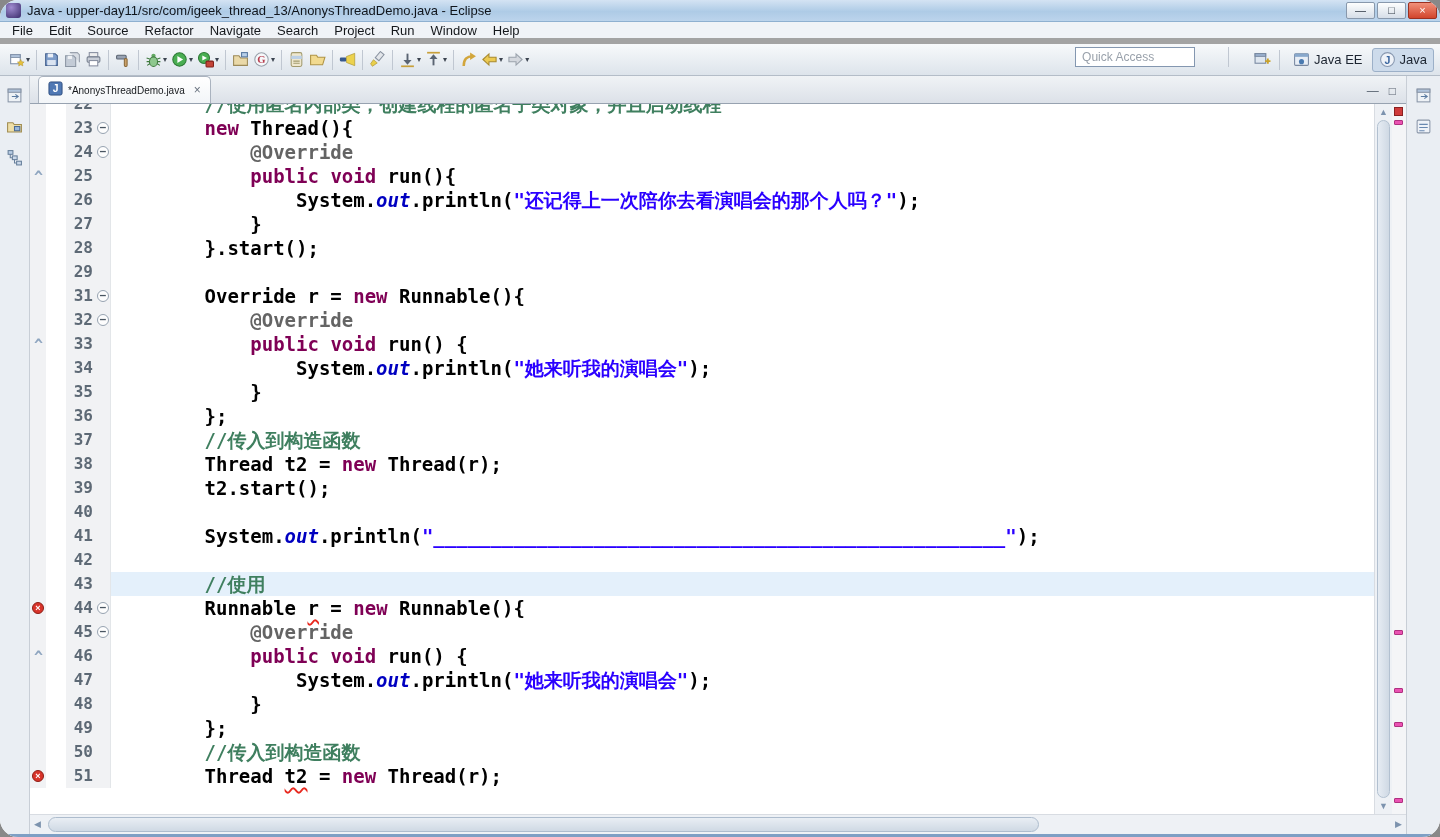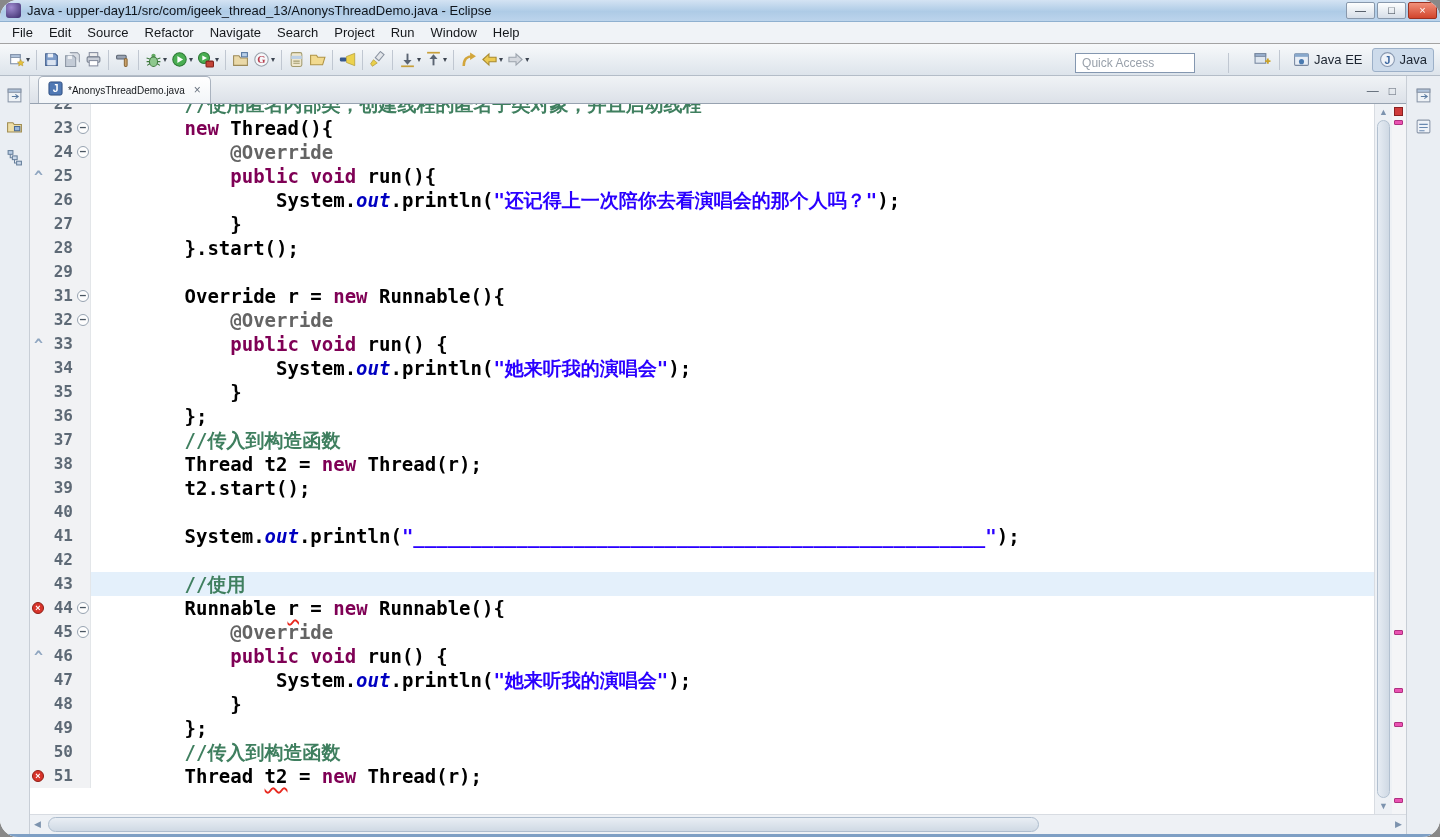--- a/index.html
+++ b/index.html
@@ -15,32 +15,32 @@
               background:radial-gradient(circle at 35% 30%, #a08cd0, #3a2a6a); margin:0 6px 0 3px; }
   .title-text { font-size:13px; color:#10151c; white-space:nowrap; }
   .win-controls { margin-left:auto; display:flex; gap:2px; }
   .win-btn { width:29px; height:17px; font-size:11px; line-height:15px; text-align:center;
              border:1px solid #8898ac; border-radius:2px; color:#2a3440;
              background:linear-gradient(#fdfefe,#d6dee8); }
   .win-btn.close { background:linear-gradient(#f1907a,#d2452c); color:#fff; border-color:#9c3020; }
 
   
   .menubar { position:absolute; top:22px; left:0; right:0; height:22px; background:#f0f3f7;
-             border-bottom:1px solid #a3a3a3; display:flex; align-items:center; padding-left:4px; }
+             border-bottom:6px solid #a3a3a3; display:flex; align-items:center; padding-left:4px; }
   .menu-item { font-size:13px; color:#15181c; padding:2px 8px; }
 
   
   .toolbar { position:absolute; top:44px; left:0; right:0; height:32px;
              background:linear-gradient(#f7f9fb,#dde4eb); border-bottom:1px solid #b4bdc8;
              display:flex; align-items:center; padding:0 6px; }
   .tool-btn { display:flex; align-items:center; height:26px; padding:0 2px; border-radius:3px; }
   .tico svg { display:block; }
   .dd { font-size:8px; color:#3c4450; margin-left:1px; }
   .tsep { width:1px; height:20px; background:#c0c7d1; margin:0 4px; flex:0 0 auto; }
-  .toolbar-right { margin-left:auto; display:flex; align-items:flex-end;gap:19px; }
+  .toolbar-right { margin-left:auto; display:flex; align-items:flex-start;gap:19px; }
   .qa-box { width:120px; height:20px; background:#fff; border:1px solid #8497b0;
             display:flex; align-items:center; padding-left:6px; margin-right:10px; }
   .qa-label { font-size:12px; color:#99a1ab; }
   .persp { display:flex; align-items:center; gap:2px; }
   .persp-btn { display:flex; align-items:center; gap:4px; height:24px; padding:0 6px;
                border-radius:3px; font-size:13px; color:#1c2430; border:1px solid transparent; white-space:nowrap; }
   .persp-btn.active { background:#cddbeb; border-color:#9cb0c8; }
 
   
   .left-rail { position:absolute; top:76px; bottom:0; left:0; width:30px; background:#eaeef3;
@@ -63,21 +63,21 @@
   .view-btns { margin-left:auto; display:flex; gap:10px; align-items:center; padding:0 10px 6px 0; }
   .view-btn { font-size:12px; color:#5a6472; line-height:12px; }
 
   
   .editor-body { position:absolute; top:104px; left:30px; right:34px; bottom:23px; background:#fff; }
   .code-viewport { position:absolute; top:0; bottom:0; left:0; right:32px; overflow:hidden; background:#fff; }
   .code-scroll { margin-top:-12px; }
   .crow { display:flex; height:24px; }
   .mcol { width:16px; background:#f1f2f4; flex:0 0 auto; }
   .gnum { width:30px; background:#f1f2f4; flex:0 0 auto; text-align:right; padding-right:3px;
-          font:700 16px/24px "DejaVu Sans Mono", monospace; color:#5d6975; }
+          font:700 16px/24px "DejaVu Sans Mono", monospace; color:#5d6975;margin-left:20px; }
   .gfold { width:15px; background:#f1f2f4; flex:0 0 auto; border-right:1px solid #e3e6e9; position:relative; }
   .gcode { flex:1; white-space:pre; font:700 19px/24px "DejaVu Sans Mono", monospace; padding-left:2px; color:#000; }
   .gcode.hl { background:#e4f0fb; }
   .tk-p { color:#000000; }
   .tk-k { color:#7f0055; }
   .tk-s { color:#2a00ff; }
   .tk-c { color:#3f7f5f; }
   .tk-a { color:#646464; }
   .tk-f { color:#0000c0; font-style:italic; }
   .tk-e { color:#000; text-decoration-line:underline; text-decoration-style:wavy;

